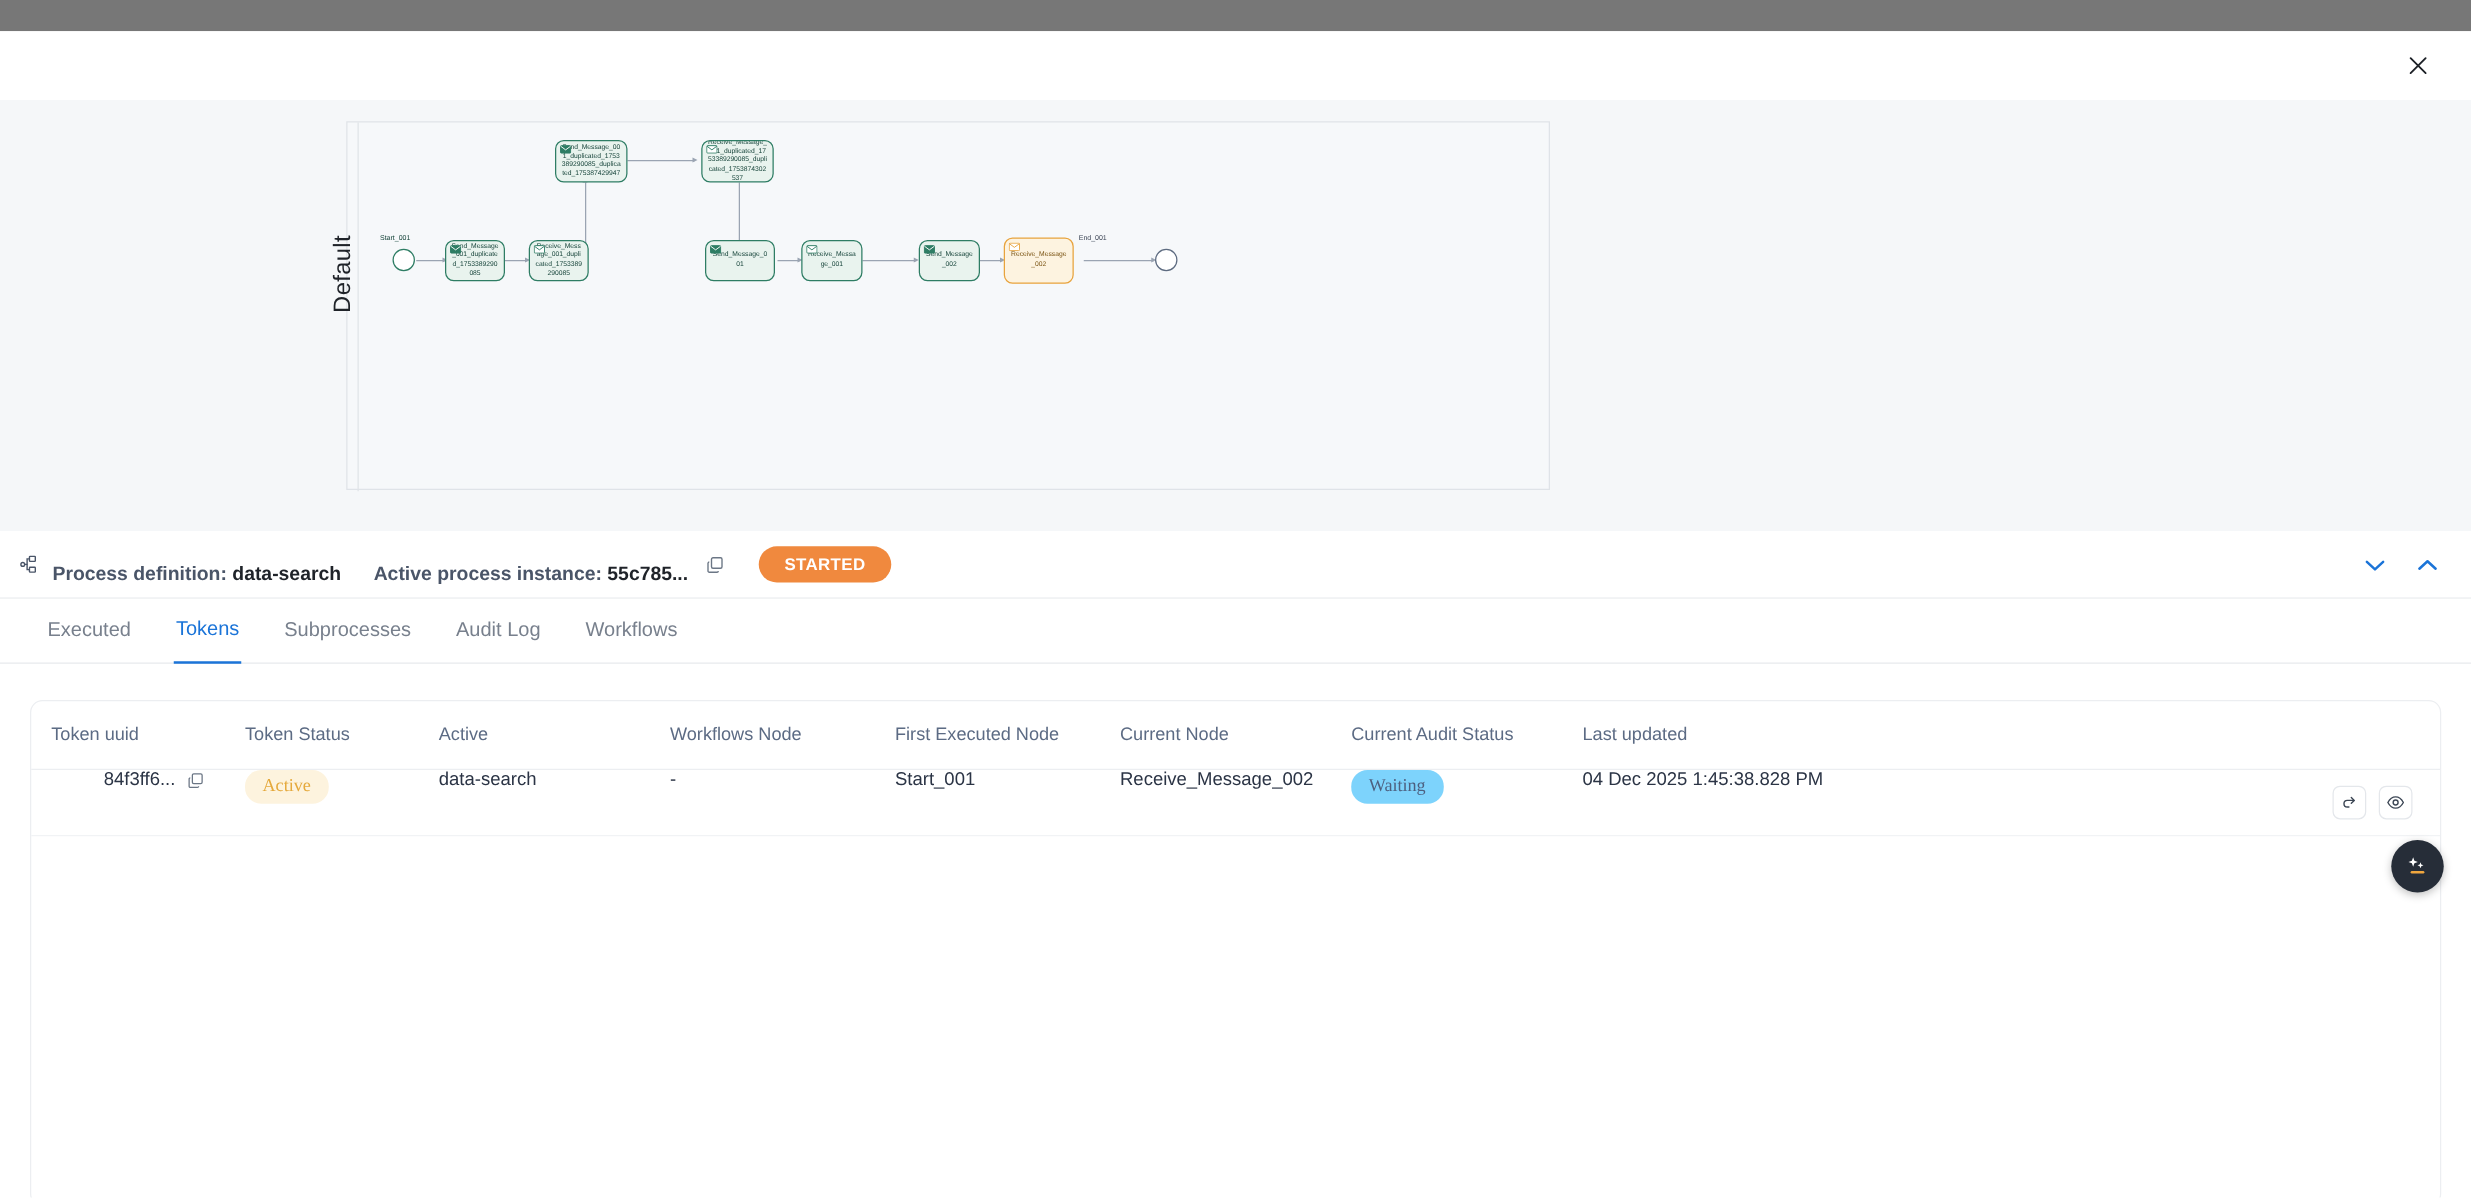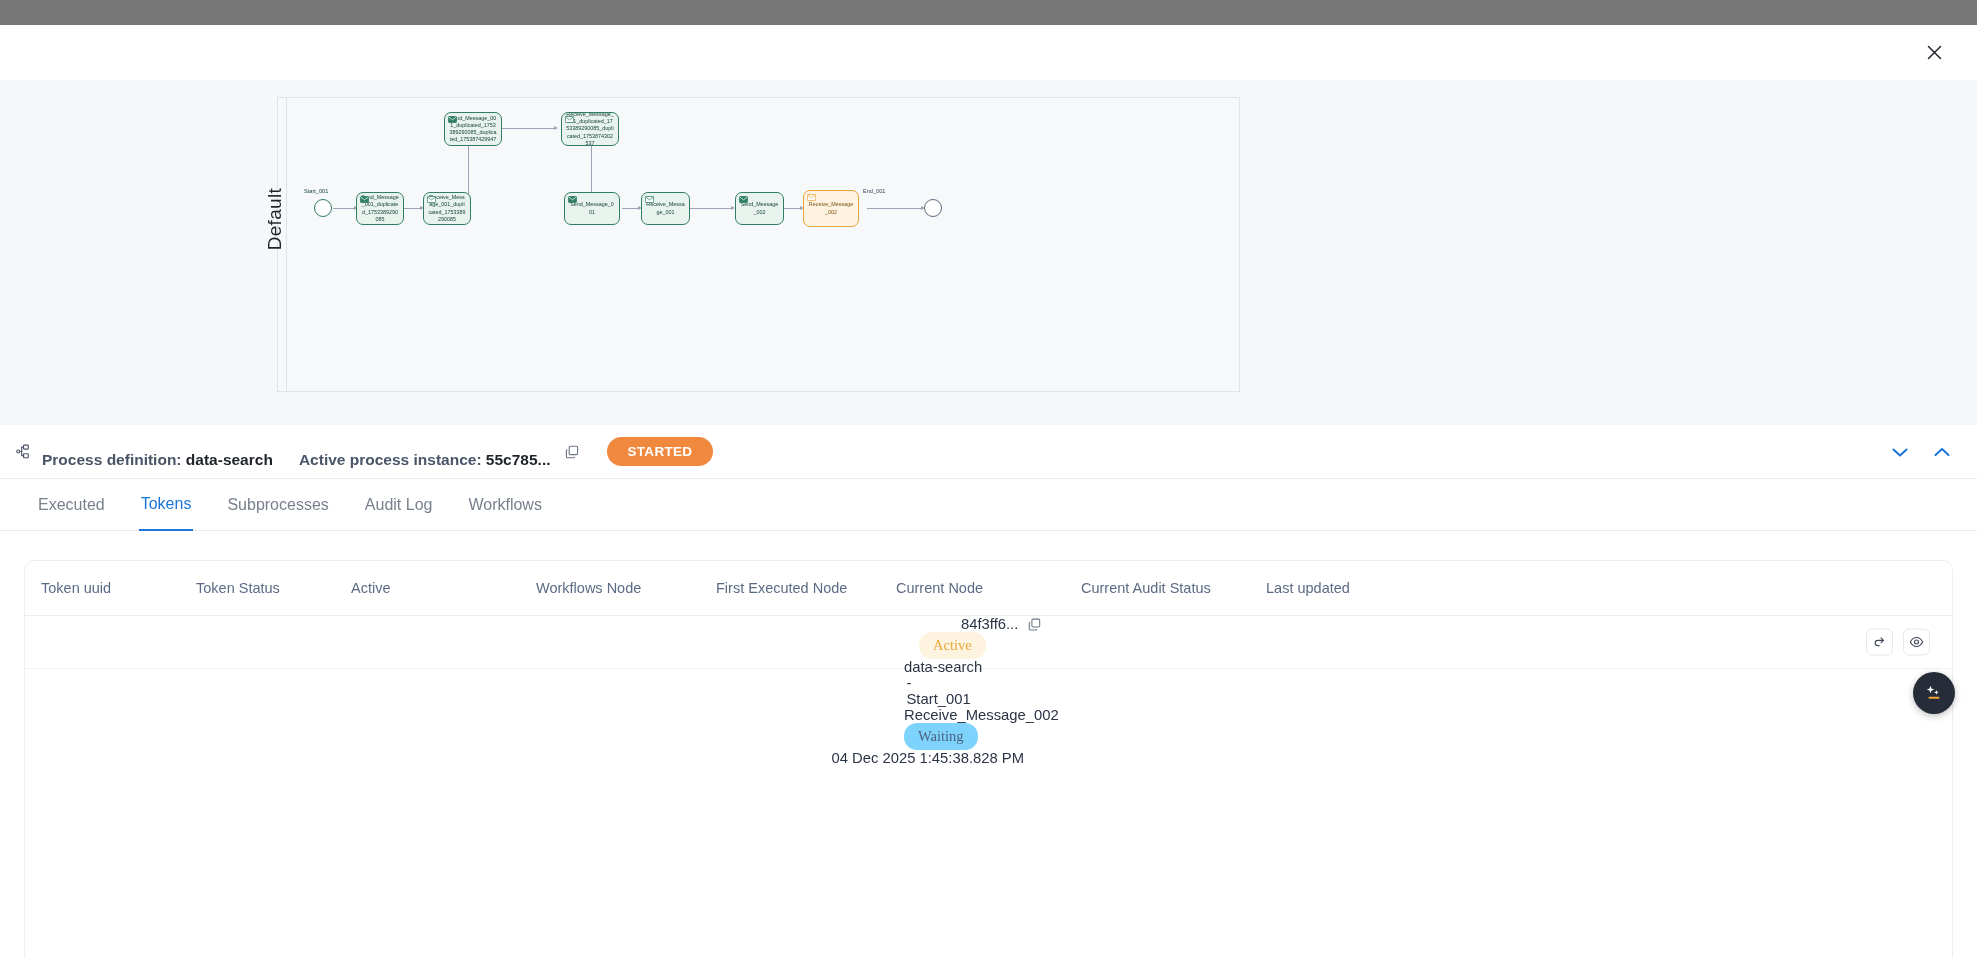--- a/index.html
+++ b/index.html
@@ -164,23 +164,23 @@
     display:flex; align-items:center;
     height:55px;
     border-bottom:1px solid #eceef1;
     padding-left:16px;
   }
   .th {
     font-size:14.5px; color:#5c6b84;
     font-family:"Liberation Sans", sans-serif;
   }
   .tr {
-    display:flex; align-items:center; height:53px;
+    display:flex; align-items:flex-start; height:53px;
     border-bottom:1px solid #f1f3f5;
-    padding-left:16px; position:relative;flex-direction:column;
+    padding-left:16px; position:relative;
   }
   .td { font-size:14.8px; color:#2b3445; display:flex; align-items:center; }
 
   
   .c-uuid   { width:155px; }
   .c-status { width:155px; }
   .c-ctx    { width:185px; }
   .c-init   { width:180px; }
   .c-first  { width:180px; }
   .c-cur    { width:185px; }

